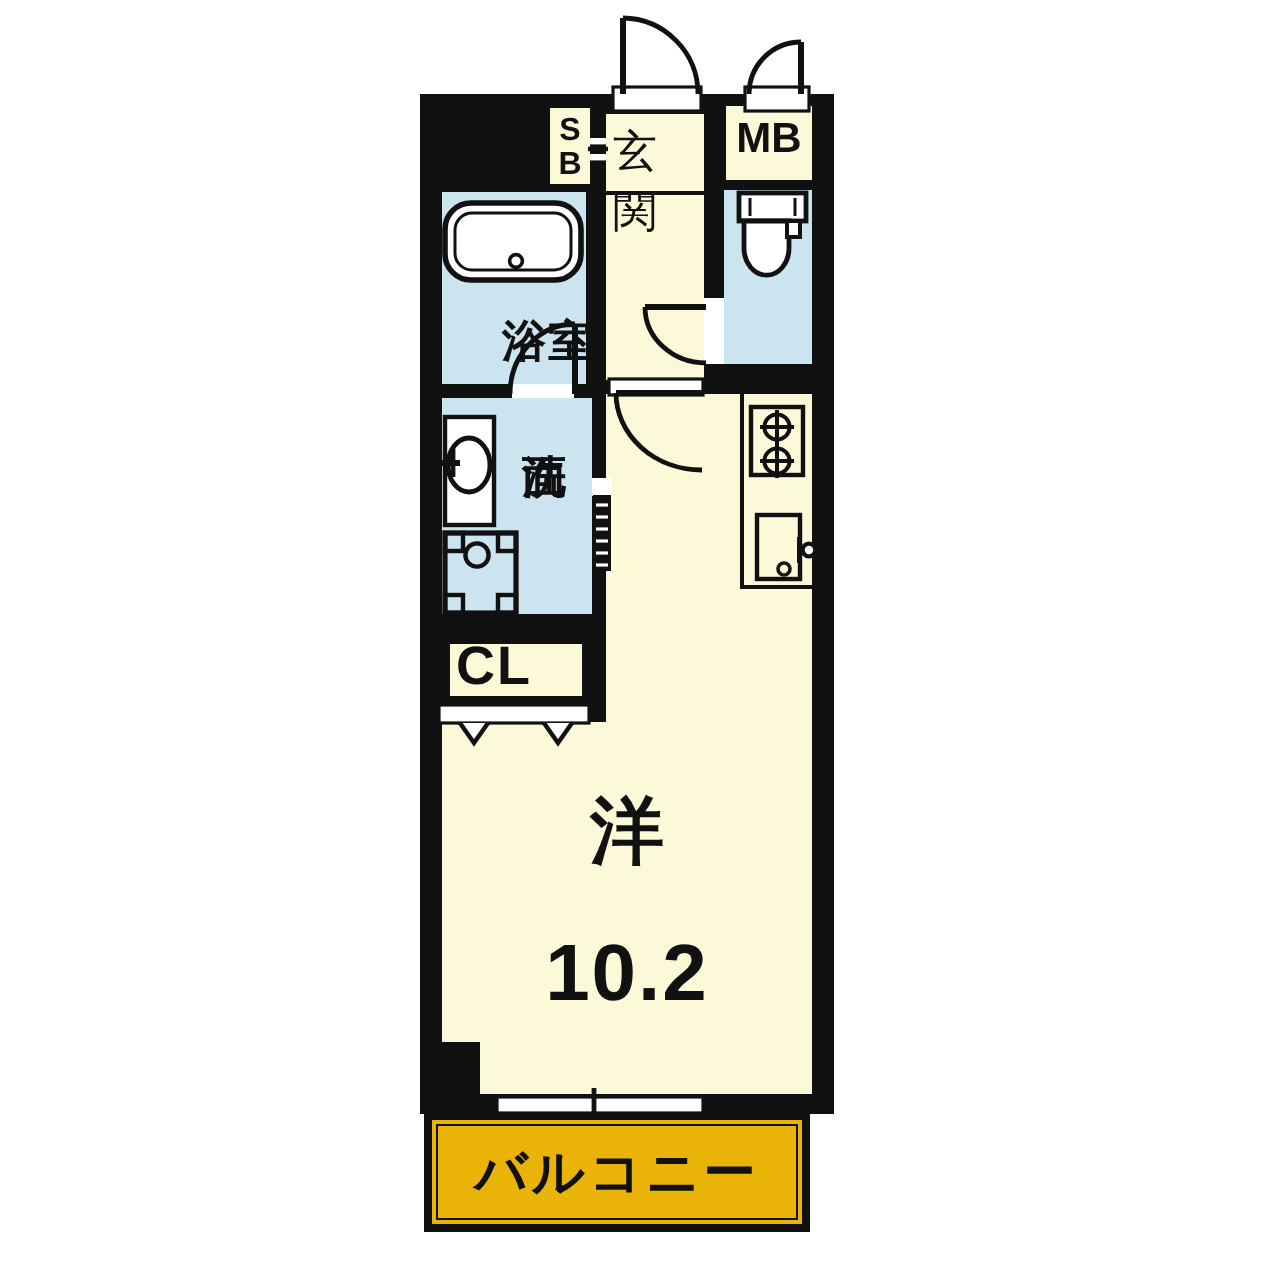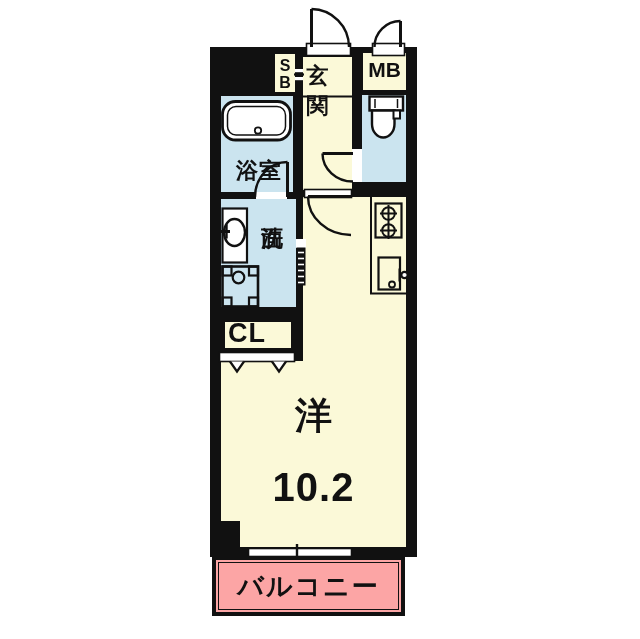--- a/index.html
+++ b/index.html
@@ -16,30 +16,30 @@
   }
   .abs{position:absolute;}
   .plan{position:absolute;inset:0;}
   .wallblock{background:var(--wall);}
   .cream{background:var(--cream);}
   .blue{background:var(--blue);}
   .white{background:#fff;}
   .lbl{position:absolute;color:#111;}
   .vtext{writing-mode:vertical-rl;text-orientation:upright;}
   .lbl-sb{left:274px;top:53px;width:22px;height:42px;font-size:16px;line-height:19px;font-weight:700;display:flex;align-items:center;justify-content:center;}
-  .lbl-genkan{left:303px;top:61px;width:29px;text-align:center;font-size:22px;font-weight:700;}
+  .lbl-genkan{left:303px;top:61px;width:29px;text-align:center;font-size:22px;font-weight:400;}
   .lbl-mb{left:363px;top:58px;width:43px;text-align:center;font-size:21px;font-weight:600;}
-  .lbl-bath{left:221px;top:156px;width:76px;text-align:center;font-size:22px;font-weight:600;letter-spacing:1px;}
+  .lbl-bath{left:221px;top:156px;width:76px;text-align:right;font-size:22px;font-weight:600;letter-spacing:1px;}
   .lbl-wash{left:257px;top:209px;height:64px;font-size:22px;font-weight:600;letter-spacing:2px;}
   .lbl-cl{left:225px;top:318px;width:44px;text-align:center;font-size:27px;font-weight:700;letter-spacing:1px;}
   .lbl-main{left:240px;top:394px;width:147px;text-align:center;}
   .lbl-main .rtype{display:block;font-size:37px;line-height:44px;font-weight:700;}
   .lbl-main .rarea{display:block;font-size:40px;line-height:46px;font-weight:700;letter-spacing:1px;margin-top:26px;}
   .balcony{
-    left:212px;top:556px;width:193px;height:60px;background:#fca5a5;
+    left:212px;top:556px;width:193px;height:60px;background:#eab308;
     border:4px solid var(--wall);box-sizing:border-box;
   }
   .balcony-inner{
     position:absolute;inset:2px;border:1.5px solid var(--wall);
     display:flex;align-items:center;justify-content:center;
     font-size:26px;font-weight:600;letter-spacing:2px;
   }
   svg.overlay{position:absolute;left:0;top:0;pointer-events:none;}
   svg .k{stroke:#111;fill:none;}
 </style>

